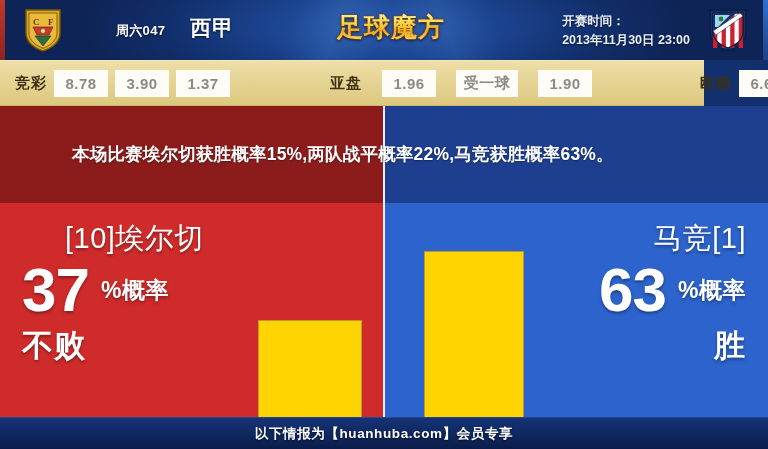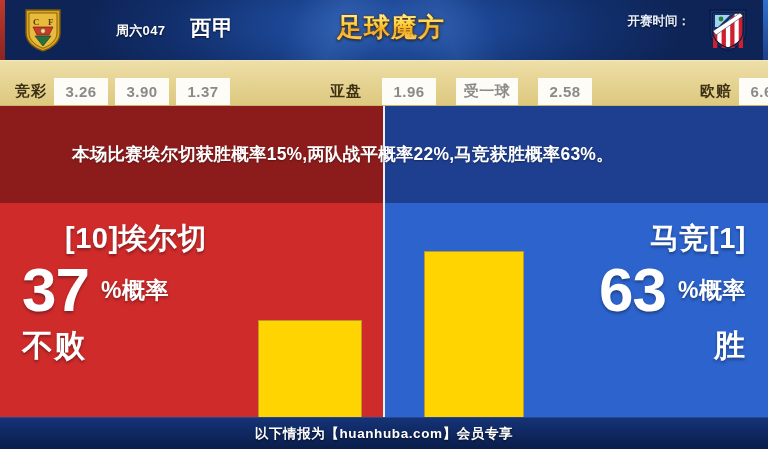--- a/index.html
+++ b/index.html
@@ -68,25 +68,25 @@
 
   .kickoff {
     position: absolute; right: 78px; top: 12px;
     text-align: left; color: #e8f0ff; line-height: 1.5;
     text-shadow: 0 1px 2px rgba(0,0,0,.65);
   }
   .kickoff div { font-size: 12.5px; font-weight: bold; }
 
   
   .odds-bar {
-    position: absolute; left: 0; top: 60px; width: 768px; height: 46px;
+    position: absolute; left: 0; top: 60px; width: 704px; height: 46px;
     background: linear-gradient(180deg,#eedfa8 0%, #e6d494 45%, #ddc87f 100%);
     border-top: 1px solid #f3e8bd;
     border-bottom: 1px solid #cdb46a;
-    display: flex; align-items: flex-end;
+    display: flex; align-items: center;
   }
   .odds-group { display: flex; align-items: center; gap: 7px; }
   .odds-title {
     font-size: 15px; font-weight: bold; color: #3d3015; letter-spacing: 1px;
     white-space: nowrap;
   }
   .odds-cell {
     background: #fdfcf6;
     min-width: 54px; height: 27px;
     display: flex; align-items: center; justify-content: center;
@@ -132,21 +132,21 @@
   .bar-left  { left: 258px; width: 104px; height: 97px; }
   .bar-right { left: 424px; width: 100px; height: 166px; }
 
   
   .team {
     position: absolute; z-index: 5; color: #fff;
     text-shadow: 0 2px 3px rgba(0,0,0,.35);
   }
   .team-left  { left: 22px; top: 118px; text-align: left; }
   .team-right { right: 22px; top: 118px; text-align: right; }
-  .team-name { font-size: 29px; font-weight: bold; letter-spacing: .5px; line-height: 1; padding-left: 43px; }
+  .team-name { font-size: 29px; font-weight: normal; letter-spacing: .5px; line-height: 1; padding-left: 43px; }
   .pct-row {
     display: flex; align-items: center; margin-top: 6px; line-height: 1;
   }
   .team-right .pct-row { justify-content: flex-end; }
   .pct-num { font-size: 62px; font-weight: bold; letter-spacing: -1px; }
   .pct-suffix { font-size: 23px; font-weight: bold; margin-left: 12px; letter-spacing: .5px; }
   .team-result { font-size: 31px; font-weight: bold; margin-top: 9px; line-height: 1; letter-spacing: 1px; }
 
   
   .footer {
@@ -185,20 +185,21 @@
       <span class="match-round">周六047</span>
       <span class="match-league">西甲</span>
     </div>
 
     <div class="logo-wrap">
       <span class="logo-text">足球魔方</span>
     </div>
 
     <div class="kickoff">
       <div>开赛时间：</div>
+      <div>2013年11月30日 23:00</div>
     </div>
 
     <div class="crest crest-right">
       <svg viewBox="0 0 44 46" width="44" height="46" aria-hidden="true">
         <path d="M4 3 H40 V25 C40 35 30 41.5 22 44 C14 41.5 4 35 4 25 Z" fill="#15306b" stroke="#0b1c42" stroke-width="1.4"></path>
         <path d="M7 6 H37 V25 C37 33.5 28.5 39 22 41 C15.5 39 7 33.5 7 25 Z" fill="#ffffff" stroke="#0b1c42" stroke-width="1"></path>
         <g>
           <rect x="7" y="6" width="4.3" height="35" fill="#cf2030"></rect>
           <rect x="15.6" y="6" width="4.3" height="35" fill="#cf2030"></rect>
           <rect x="24.2" y="6" width="4.3" height="35" fill="#cf2030"></rect>
@@ -210,30 +211,30 @@
         <circle cx="15" cy="12" r="2.4" fill="#2e7d32"></circle>
         <path d="M7 24 L34 6 L37 9 L10 28 Z" fill="#ffffff" stroke="#0b1c42" stroke-width=".5"></path>
       </svg>
     </div>
   </div>
 
   <div class="odds-bar">
 
     <div class="odds-group g1">
       <span class="odds-title">竞彩</span>
-      <span class="odds-cell">3.26</span>
+      <span class="odds-cell">8.78</span>
       <span class="odds-cell">3.90</span>
       <span class="odds-cell">1.37</span>
     </div>
 
     <div class="odds-group g2">
       <span class="odds-title">亚盘</span>
       <span class="odds-cell">1.96</span>
       <span class="odds-cell wide">受一球</span>
-      <span class="odds-cell">2.58</span>
+      <span class="odds-cell">1.90</span>
     </div>
 
     <div class="odds-group g3">
       <span class="odds-title">欧赔</span>
       <span class="odds-cell">6.60</span>
       <span class="odds-cell">3.90</span>
 
     </div>
   </div>
 

